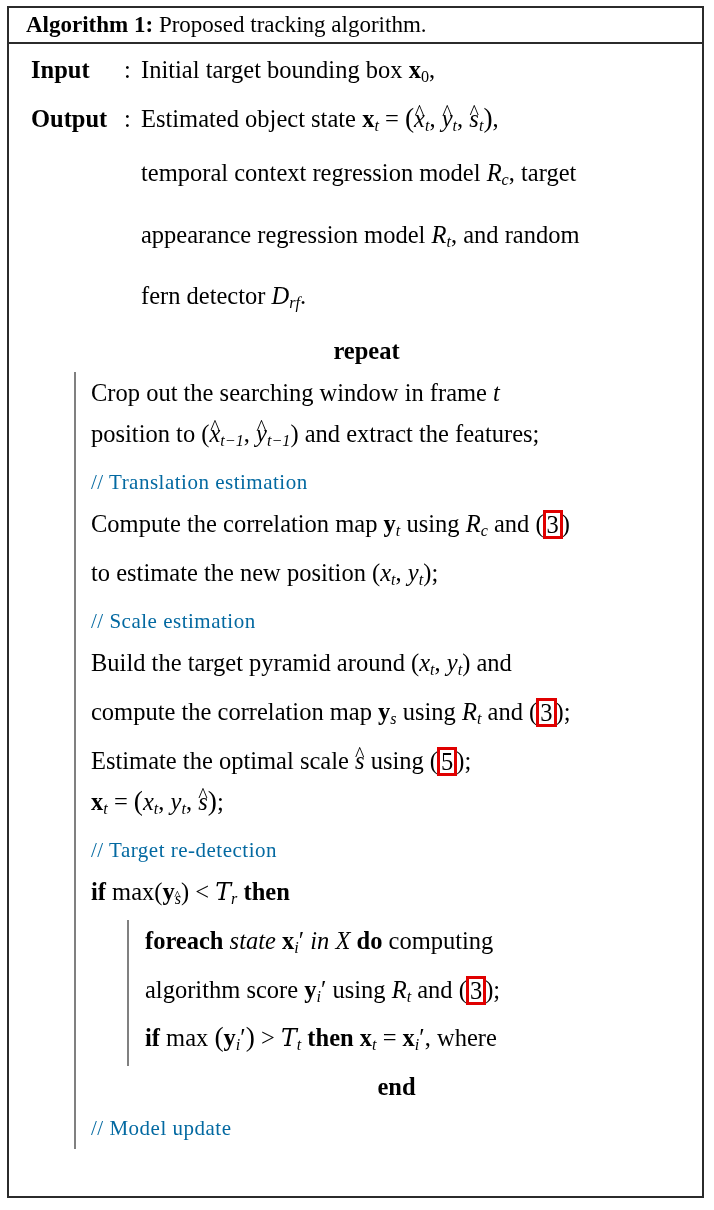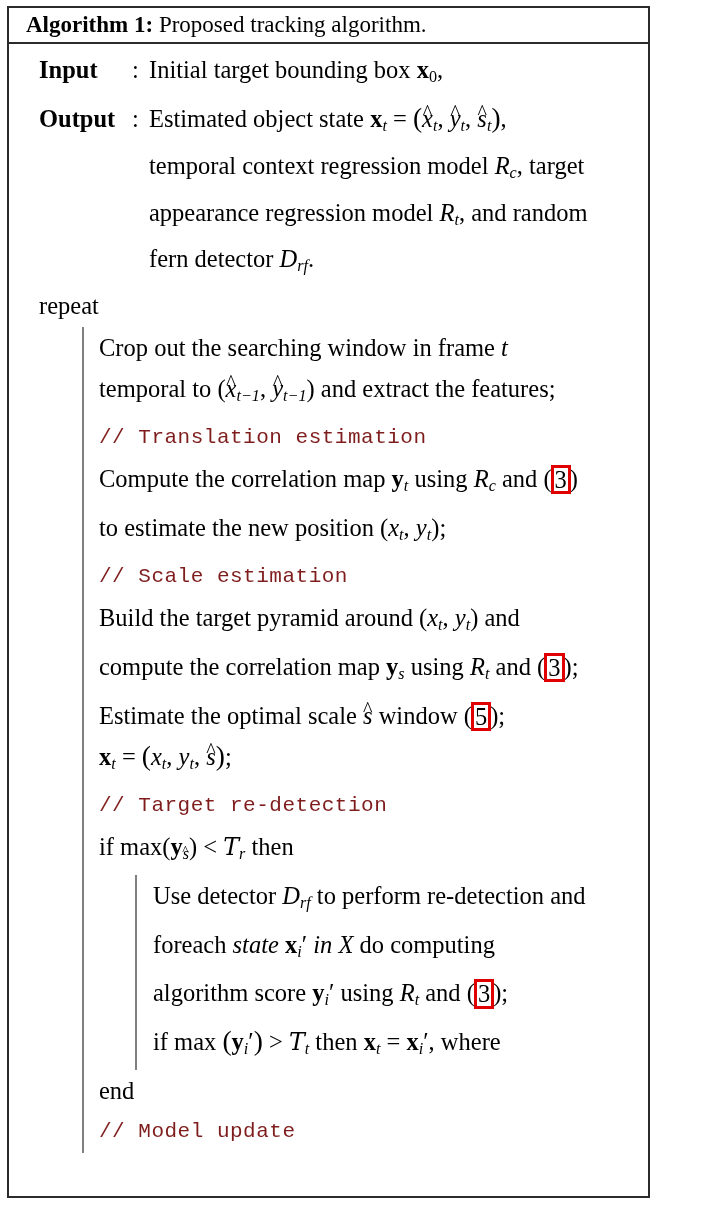--- a/index.html
+++ b/index.html
@@ -3,61 +3,61 @@
 <meta charset="utf-8">
 <style>
   html, body { margin:0; padding:0; background:#fff; }
   body {
     width:714px; height:1210px;
     font-family:"Liberation Serif", serif;
     color:#000; overflow:hidden;
   }
   .algo-frame {
     position:absolute; left:7px; top:6px;
-    width:643px; height:1192px;
+    width:697px; height:1192px;
     border:2px solid #2b2b2b;
     box-sizing:border-box; background:#fff;
   }
   .algo-title {
     height:34px; line-height:34px;
     padding-left:17px; font-size:23px;
     border-bottom:2px solid #2b2b2b;
     white-space:nowrap;
   }
   .algo-title .lbl { font-weight:bold; }
   .algo-body { padding:5px 0 0 0; }
 
   
   .ln {
     position:relative; font-size:24.5px; line-height:41.5px;
     white-space:nowrap; min-height:41.5px;
   }
-  .kw   { font-weight:normal; }
+  .kw   { font-weight:bold;text-align:center; }
   .it   { font-style:italic; }
-  .cmt  { font-family:Liberation Mono, monospace; font-size:21px;
-          letter-spacing:0.5px; color:#7f1d1d; }
+  .cmt  { font-family:Liberation Serif, serif; font-size:21px;
+          letter-spacing:0.5px; color:#0369a1; }
 
   
   .blk { position:relative; }
   .blk > .bar {
     position:absolute; top:0; bottom:0; width:2px;
     background:#808080;
   }
   .lvl1 { padding-left:60px; }
   .lvl1 > .bar { left:43px; }
   .lvl2 { padding-left:54px; }
   .lvl2 > .bar { left:36px; }
-  .pad-out { padding-left:22px;margin-left:8px; }
+  .pad-out { padding-left:22px; }
 
   
   .io-row { display:flex; font-size:24.5px; line-height:41.5px; white-space:nowrap; }
   .io-key { width:93px; font-weight:bold; flex:none; }
   .io-sep { width:17px; flex:none; }
   .io-val { flex:none; }
-  .io-cont { padding-left:110px; font-size:24.5px; line-height:39px; white-space:nowrap; }
+  .io-cont { padding-left:110px; font-size:24.5px; line-height:54px; white-space:nowrap; }
 
   
   .mi { font-style:italic; }
   .mb { font-weight:bold; font-style:normal; }
   .mr { font-style:normal;text-align:right; }
   sub { font-size:0.66em; vertical-align:-0.26em; font-style:italic; }
   sub.up { font-style:normal; }
   .cal { font-family:"DejaVu Serif", serif; font-style:italic; font-size:0.97em; }
   .bigp { font-size:1.12em; }
   .prime { font-style:normal; }
@@ -108,46 +108,45 @@
 
     <div class="pad-out">
 
       <div class="ln kw">repeat</div>
 
       <div class="blk lvl1">
         <span class="bar"></span>
 
         <div class="ln"><span>Crop out the searching window in frame </span><span class="mi">t</span></div>
 
-        <div class="ln"><span>temporal to </span>(<span class="hat-wrap"><span class="hc">^</span><span class="mi">x</span></span><sub>t−1</sub>, <span class="hat-wrap"><span class="hc">^</span><span class="mi">y</span></span><sub>t−1</sub>)<span> and extract the features;</span></div>
+        <div class="ln"><span>position to </span>(<span class="hat-wrap"><span class="hc">^</span><span class="mi">x</span></span><sub>t−1</sub>, <span class="hat-wrap"><span class="hc">^</span><span class="mi">y</span></span><sub>t−1</sub>)<span> and extract the features;</span></div>
 
         <div class="ln cmt">// Translation estimation</div>
 
         <div class="ln"><span>Compute the correlation map </span><span class="mb">y</span><sub>t</sub><span> using </span><span class="mi">R</span><sub>c</sub><span> and (</span><span class="refbox">3</span><span>)</span></div>
 
         <div class="ln"><span>to estimate the new position </span>(<span class="mi">x</span><sub>t</sub>, <span class="mi">y</span><sub>t</sub>)<span>;</span></div>
 
         <div class="ln cmt">// Scale estimation</div>
 
         <div class="ln"><span>Build the target pyramid around </span>(<span class="mi">x</span><sub>t</sub>, <span class="mi">y</span><sub>t</sub>)<span> and</span></div>
 
         <div class="ln"><span>compute the correlation map </span><span class="mb">y</span><sub>s</sub><span> using </span><span class="mi">R</span><sub>t</sub><span> and (</span><span class="refbox">3</span><span>);</span></div>
 
-        <div class="ln"><span>Estimate the optimal scale </span><span class="hat-wrap"><span class="hc">^</span><span class="mi">s</span></span><span> window (</span><span class="refbox">5</span><span>);</span></div>
+        <div class="ln"><span>Estimate the optimal scale </span><span class="hat-wrap"><span class="hc">^</span><span class="mi">s</span></span><span> using (</span><span class="refbox">5</span><span>);</span></div>
 
         <div class="ln"><span class="mb">x</span><sub>t</sub> = <span class="bigp">(</span><span class="mi">x</span><sub>t</sub>, <span class="mi">y</span><sub>t</sub>, <span class="hat-wrap"><span class="hc">^</span><span class="mi">s</span></span><span class="bigp">)</span><span>;</span></div>
 
         <div class="ln cmt">// Target re-detection</div>
 
         <div class="ln"><span class="kw">if</span> <span class="mr">max</span>(<span class="mb">y</span><sub><span class="hat-wrap narrow"><span class="hc">^</span>s</span></sub>) &lt; <span class="cal">T</span><sub>r</sub> <span class="kw">then</span></div>
 
         <div class="blk lvl2">
           <span class="bar"></span>
 
-          <div class="ln"><span>Use detector </span><span class="mi">D</span><sub>rf</sub><span> to perform re-detection and</span></div>
 
 
           <div class="ln"><span class="kw">foreach</span> <span class="it">state</span> <span class="mb">x</span><sub>i</sub><span class="prime">′</span> <span class="it">in</span> <span class="mi">X</span> <span class="kw">do</span> <span>computing</span></div>
 
           <div class="ln"><span>algorithm score </span><span class="mb">y</span><sub>i</sub><span class="prime">′</span><span> using </span><span class="mi">R</span><sub>t</sub><span> and (</span><span class="refbox">3</span><span>);</span></div>
 
           <div class="ln"><span class="kw">if</span> <span class="mr">max</span> <span class="bigp">(</span><span class="mb">y</span><sub>i</sub><span class="prime">′</span><span class="bigp">)</span> &gt; <span class="cal">T</span><sub>t</sub> <span class="kw">then</span> <span class="mb">x</span><sub>t</sub> = <span class="mb">x</span><sub>i</sub><span class="prime">′</span><span>, where</span></div>
 
         </div>
 

